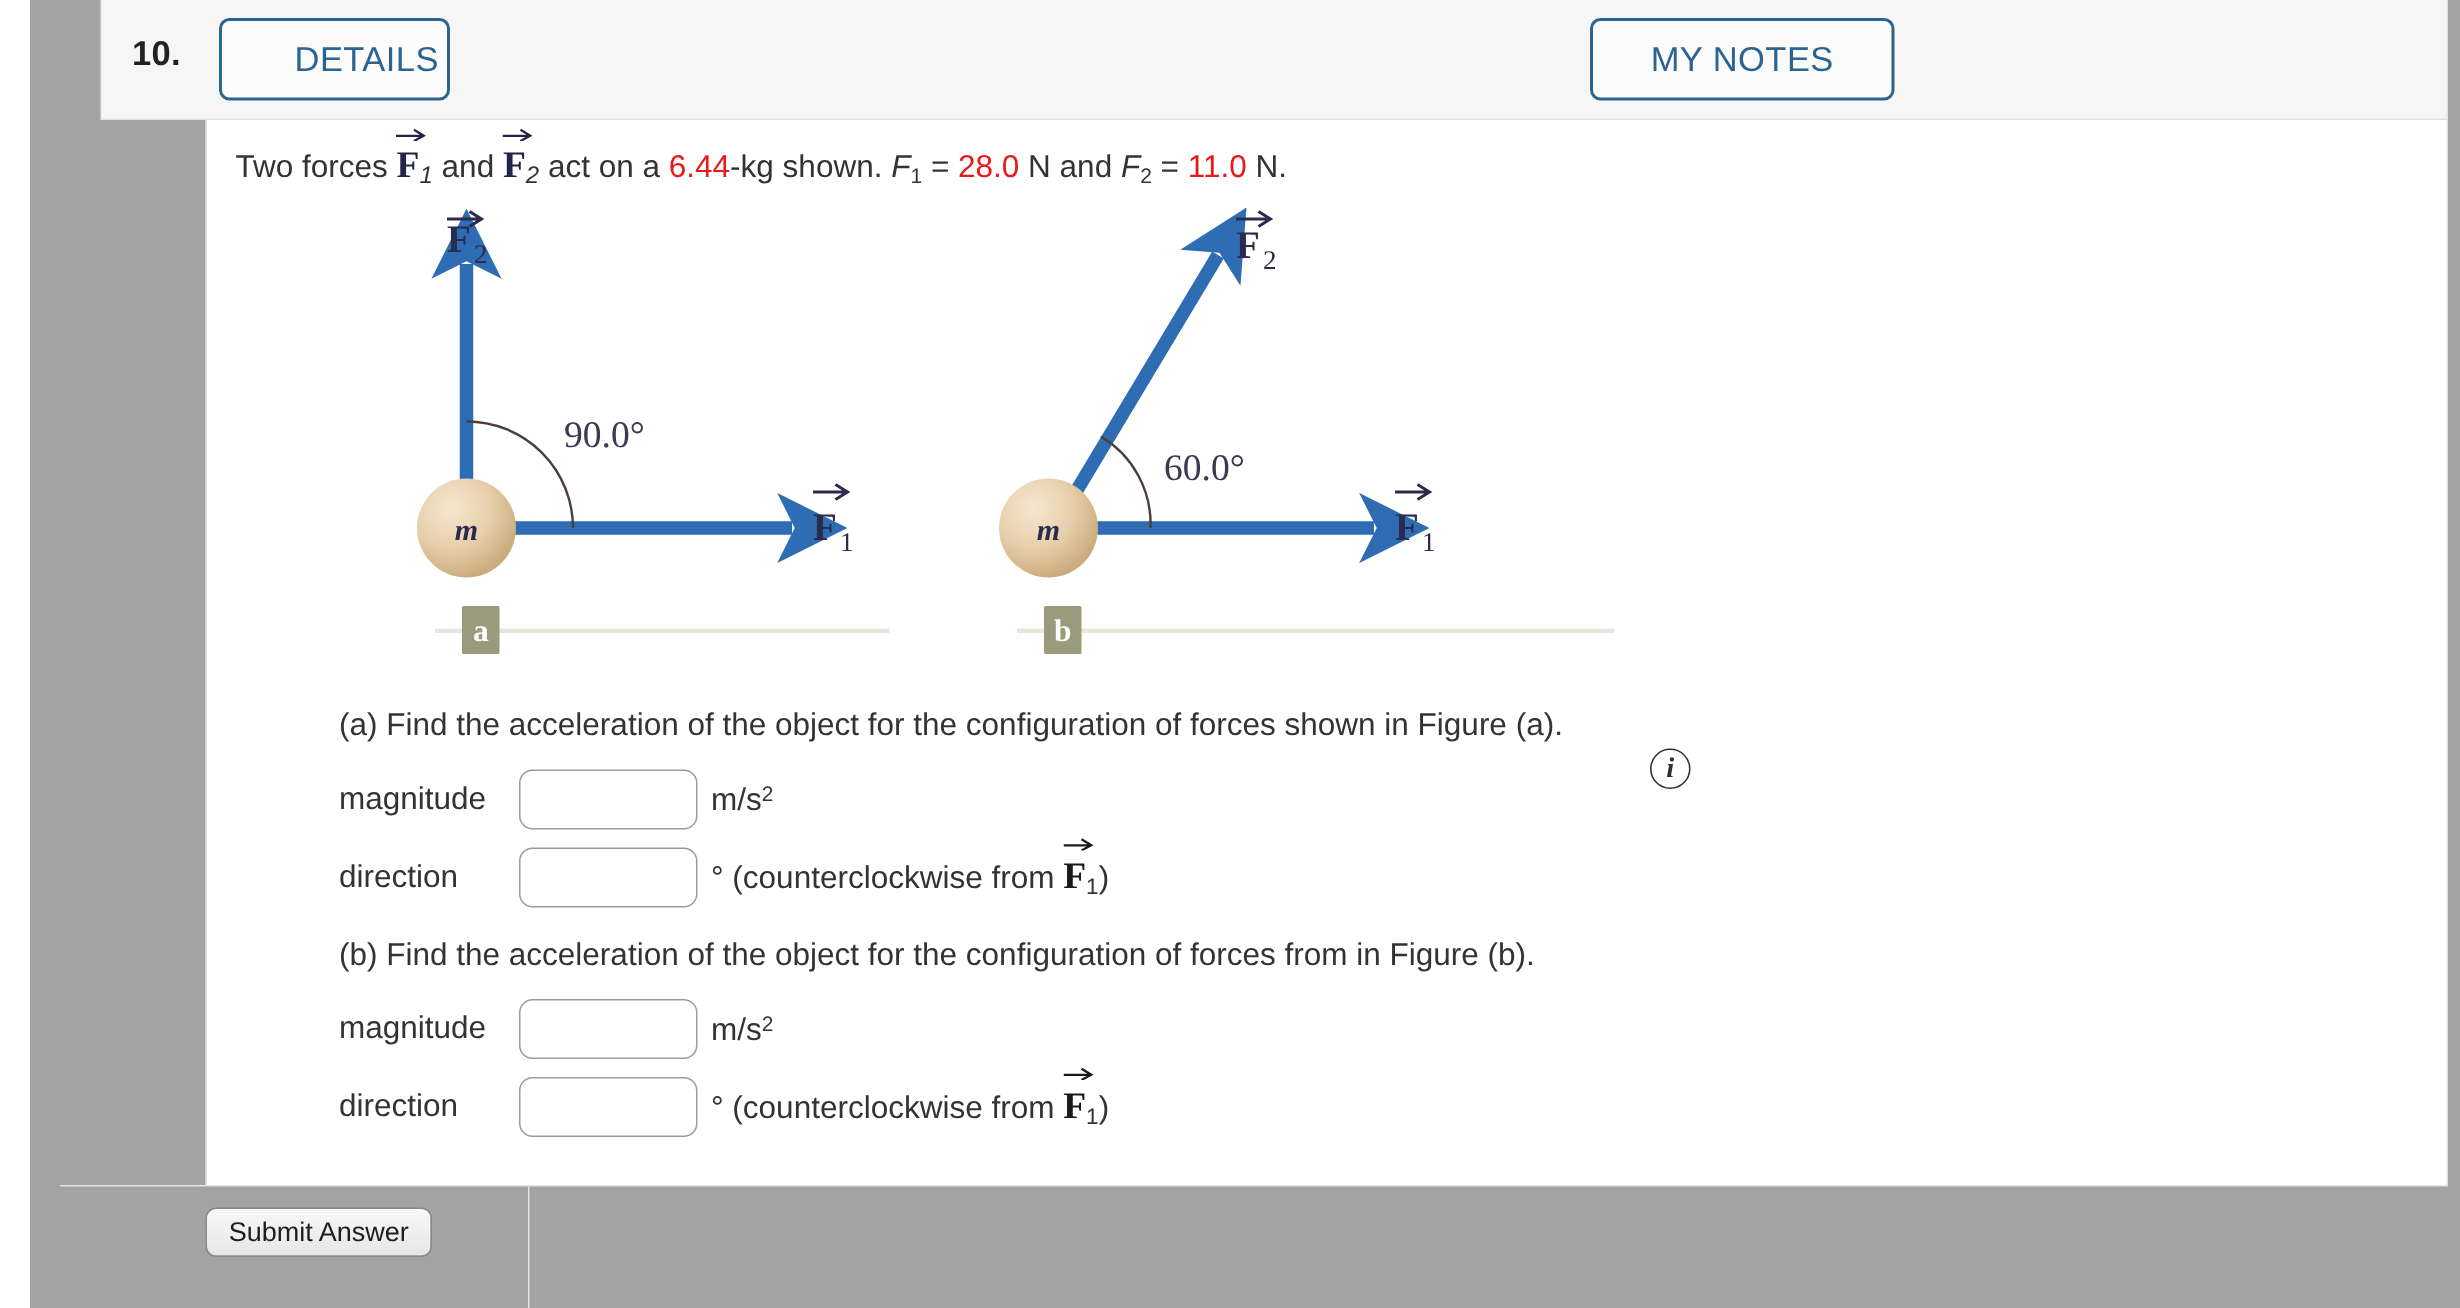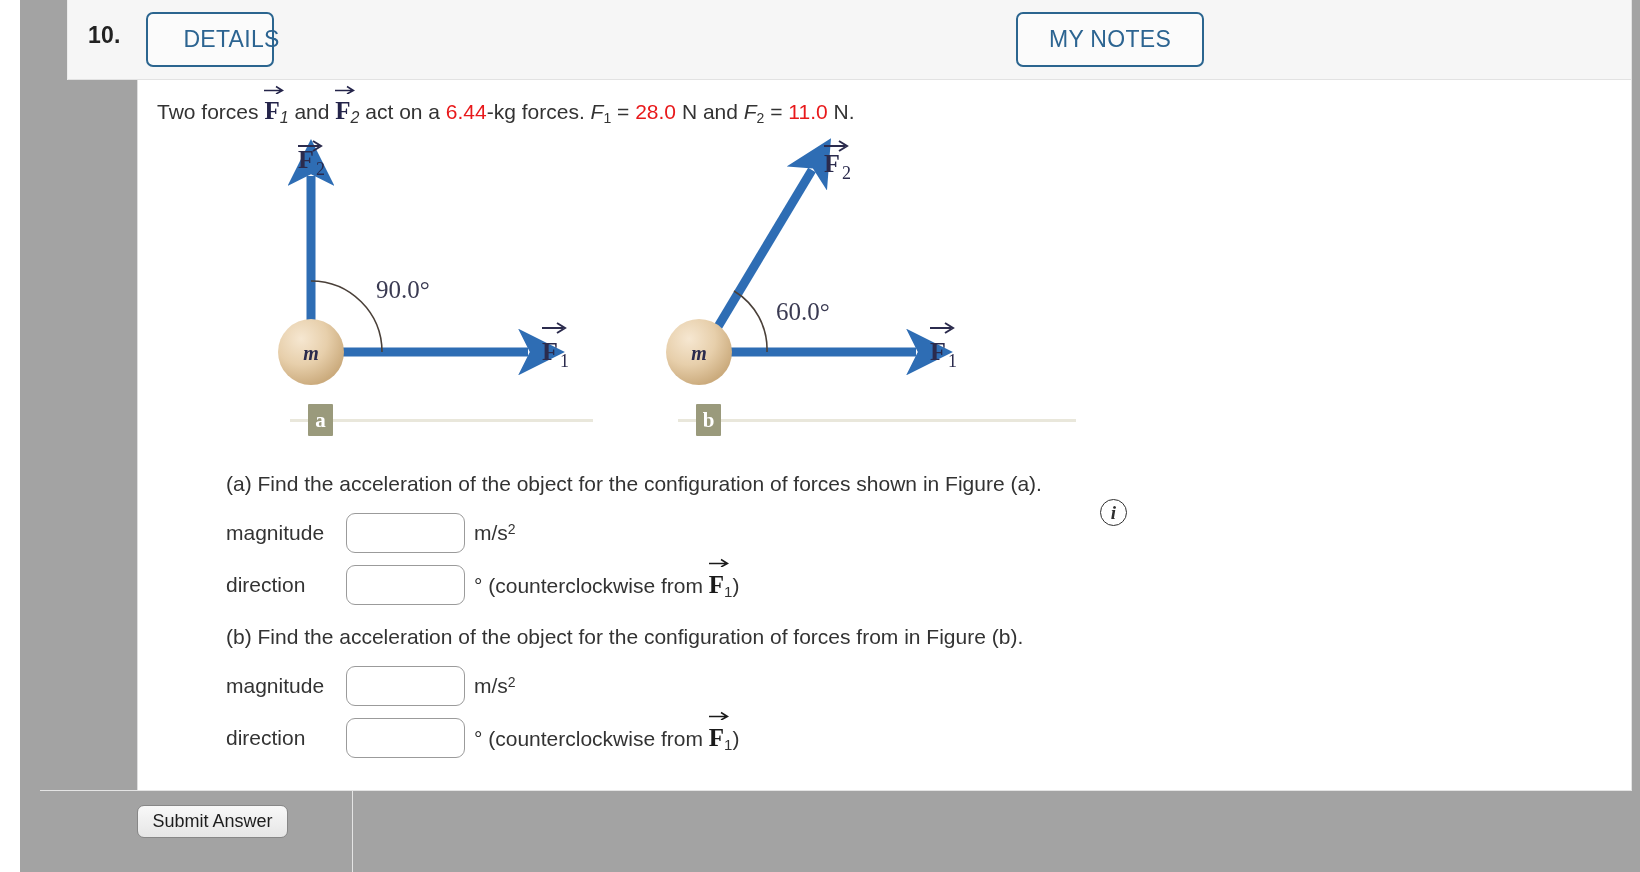--- a/index.html
+++ b/index.html
@@ -32,22 +32,22 @@
     border: 2px solid #2b658f;
     border-radius: 7px;
     background: #fbfbfb;
     color: #2c6491;
     font-size: 23px;
     letter-spacing: .3px;
     display: flex; align-items: center; justify-content: center;
     cursor: pointer;
     font-family: "Liberation Sans", sans-serif;
   }
-  #btn-details { left: 78px;  width: 128px; padding-left: 43px; }
-  #btn-notes   { left: 948px; width: 188px; }
+  #btn-details { left: 78px;  width: 154px; padding-left: 43px; }
+  #btn-notes   { left: 992px; width: 203px; }
   #btn-ask     { left: 1192px; width: 295px; }
 
   
   .content-frame {
     position: absolute; left: 117px; top: 80px;
     width: 1495px; height: 710px;
     border-left: 1px solid #dededf;
     border-right: 1px solid #e3e3e3;
     background: #fff;
   }
@@ -161,21 +161,21 @@
 
   <div class="content-frame">
 
     <div class="prompt">
       <span>Two forces </span><span class="vec" style="font-size:25px;color:#24244a">
         <svg class="arw" viewBox="0 0 20 9" preserveAspectRatio="none">
           <path d="M0 5.5 L17 5.5 M12 1.5 L18.5 5.5 L12 9" stroke="#24244a" stroke-width="1.5" fill="none"></path>
         </svg><span>F</span></span><sub class="s ital" style="font-size:16px">1</sub><span> and </span><span class="vec" style="font-size:25px;color:#24244a">
         <svg class="arw" viewBox="0 0 20 9" preserveAspectRatio="none">
           <path d="M0 5.5 L17 5.5 M12 1.5 L18.5 5.5 L12 9" stroke="#24244a" stroke-width="1.5" fill="none"></path>
-        </svg><span>F</span></span><sub class="s ital" style="font-size:16px">2</sub><span> act on a </span><span class="red">6.44</span><span>-kg forces. </span><span class="ital">F</span><sub class="s">1</sub><span> = </span><span class="red">28.0</span><span> N and </span><span class="ital">F</span><sub class="s">2</sub><span> = </span><span class="red">11.0</span><span> N.</span>
+        </svg><span>F</span></span><sub class="s ital" style="font-size:16px">2</sub><span> act on a </span><span class="red">6.44</span><span>-kg shown. </span><span class="ital">F</span><sub class="s">1</sub><span> = </span><span class="red">28.0</span><span> N and </span><span class="ital">F</span><sub class="s">2</sub><span> = </span><span class="red">11.0</span><span> N.</span>
     </div>
 
     <div class="figwrap">
 
       <svg id="fig-a" class="fig" width="320" height="300" viewBox="0 0 320 300">
         <defs>
           <radialGradient id="ballgrad" cx="35%" cy="30%" r="72%">
             <stop offset="0%" stop-color="#f6e7d1"></stop>
             <stop offset="55%" stop-color="#e7cfab"></stop>
             <stop offset="100%" stop-color="#cbab7d"></stop>

